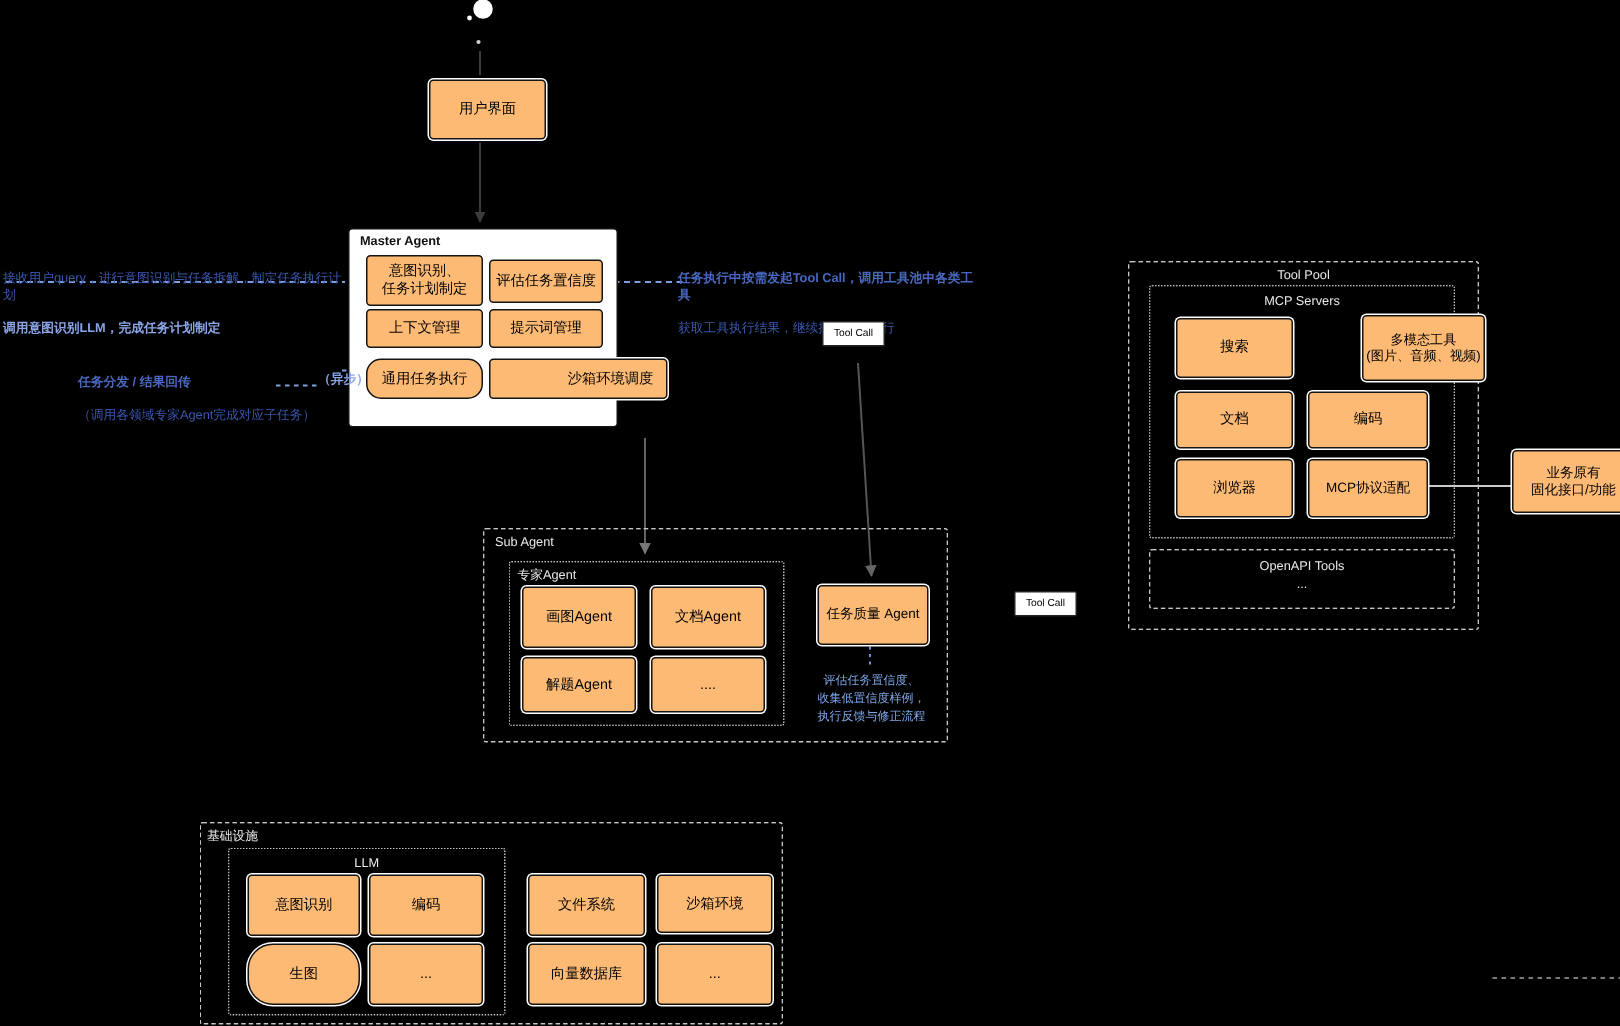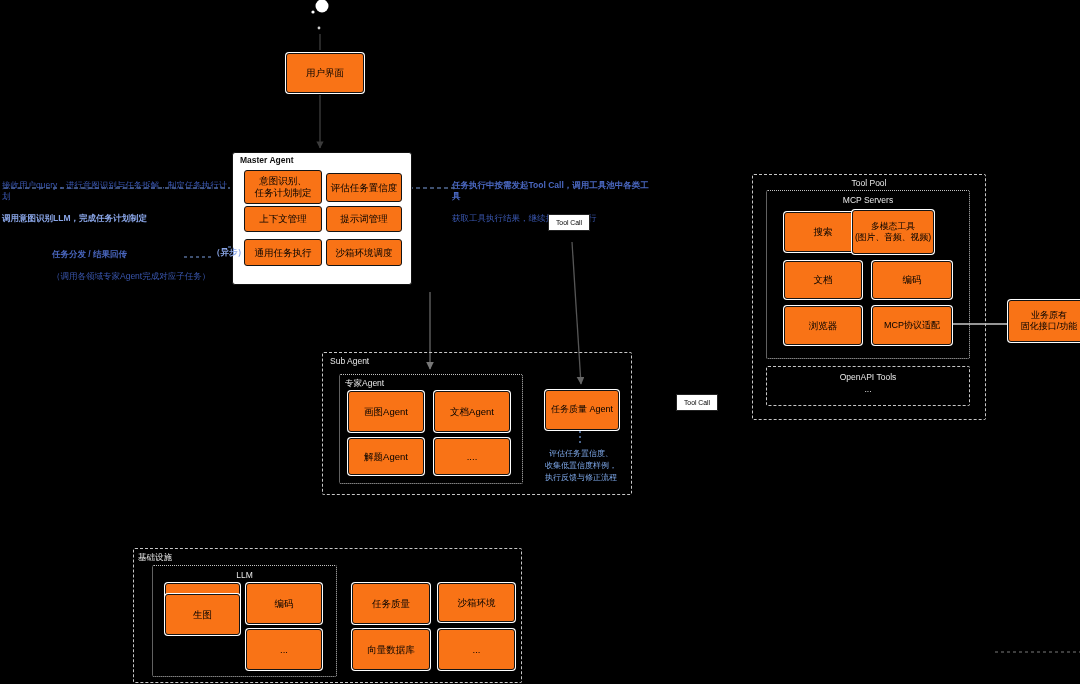--- a/index.html
+++ b/index.html
@@ -1,19 +1,19 @@
 <!DOCTYPE html>
 <html><head>
 <meta charset="utf-8">
 <style>
   html,body{margin:0;padding:0;background:#000;}
   #canvas{position:relative;width:1080px;height:684px;background:#000;overflow:hidden;
           font-family:"Liberation Sans","DejaVu Sans",sans-serif;}
   svg.overlay{position:absolute;left:0;top:0;z-index:1;}
-  .node{position:absolute;z-index:3;background:#f97316;border:1.5px solid #141414;border-radius:3px;
+  .node{position:absolute;z-index:3;background:#fdba74;border:1.5px solid #141414;border-radius:3px;
         display:flex;align-items:center;justify-content:center;text-align:center;
         color:#000;font-size:9.5px;line-height:1.25;white-space:pre-line;box-shadow:0 0 0 1px #fff;}
   .solid-container{position:absolute;z-index:2;background:#fff;border:1.6px solid #111;border-radius:3px;}
   .solid-container .ctitle{position:absolute;left:7px;top:2px;font-size:8.5px;color:#111;font-weight:bold;}
   .dashed-container{position:absolute;z-index:2;border:1.2px dashed #c6c6c6;border-radius:2px;background:transparent;}
   .dotted-container{position:absolute;z-index:2;border:1.3px dotted #c2c2c2;border-radius:2px;background:transparent;}
   .wlabel{position:absolute;font-size:8.5px;color:#e9e9e9;z-index:2;}
   .wlabel.center{left:0;right:0;text-align:center;}
   .anno{position:absolute;z-index:3;text-align:left;font-size:8.5px;line-height:11px;white-space:pre-line;}
   .toolcall{position:absolute;z-index:4;background:#fff;border:1px solid #222;color:#000;
@@ -61,22 +61,22 @@
   <div class="node" style="left:286px;top:53px;width:76px;height:38px;">用户界面</div>
 
   <div class="solid-container" style="left:232px;top:152px;width:178px;height:131px;">
     <span class="ctitle">Master Agent</span>
   </div>
   <div class="node" style="left:244px;top:170px;width:76px;height:32px;">意图识别、
 任务计划制定</div>
   <div class="node" style="left:326px;top:173px;width:74px;height:27px;">评估任务置信度</div>
   <div class="node" style="left:244px;top:206px;width:76px;height:24px;">上下文管理</div>
   <div class="node" style="left:326px;top:206px;width:74px;height:24px;">提示词管理</div>
-  <div class="node" style="left:244px;top:239px;width:76px;height:25px;">通用任务执行</div>
-  <div class="node" style="left:326px;top:239px;width:74px;height:25px;">沙箱环境调度</div>
+  <div class="node" style="left:244px;top:239px;width:76px;height:25px;border-radius:10px;">通用任务执行</div>
+  <div class="node" style="left:326px;top:239px;width:74px;height:25px;padding-left:43px;">沙箱环境调度</div>
 
   <div class="anno" style="left:2px;top:169px;width:226px;color:#3a57b0;">
     <div style="color:#3a57b0;">接收用户query，进行意图识别与任务拆解，制定任务执行计划</div>
     <div style="color:#8aa6e8;font-weight:bold;">调用意图识别LLM，完成任务计划制定</div>
   </div>
   <div class="anno" style="left:52px;top:238px;width:160px;">
     <div style="color:#4a67c0;font-weight:bold;">任务分发 / 结果回传</div>
     <div style="color:#3a57b0;">（调用各领域专家Agent完成对应子任务）</div>
   </div>
   <div class="anno" style="left:212px;top:247px;width:44px;color:#8aa6e8;font-weight:bold;">（异步）</div>
@@ -89,21 +89,21 @@
   <div class="toolcall" style="left:548px;top:214px;width:40px;height:15px;">Tool Call</div>
   <div class="toolcall" style="left:676px;top:394px;width:40px;height:15px;">Tool Call</div>
 
   <div class="dashed-container" style="left:752px;top:174px;width:232px;height:244px;">
     <span class="wlabel center" style="top:3px;">Tool Pool</span>
   </div>
   <div class="dotted-container" style="left:766px;top:190px;width:202px;height:167px;">
     <span class="wlabel center" style="top:4px;">MCP Servers</span>
   </div>
   <div class="node" style="left:784px;top:212px;width:76px;height:38px;">搜索</div>
-  <div class="node" style="left:852px;top:210px;width:80px;height:42px;font-size:8.8px;">多模态工具
+  <div class="node" style="left:908px;top:210px;width:80px;height:42px;font-size:8.8px;">多模态工具
 (图片、音频、视频)</div>
   <div class="node" style="left:784px;top:261px;width:76px;height:36px;text-align:center;">文档</div>
   <div class="node" style="left:872px;top:261px;width:78px;height:36px;">编码</div>
   <div class="node" style="left:784px;top:306px;width:76px;height:37px;">浏览器</div>
   <div class="node" style="left:872px;top:306px;width:78px;height:37px;font-size:9px;">MCP协议适配</div>
   <div class="dashed-container" style="left:766px;top:366px;width:202px;height:38px;">
     <span class="wlabel center" style="top:5px;">OpenAPI Tools</span>
     <span class="wlabel center" style="top:17px;">...</span>
   </div>
 
@@ -126,20 +126,20 @@
 执行反馈与修正流程</div>
 
   <div class="dashed-container" style="left:133px;top:548px;width:387px;height:133px;">
     <span class="wlabel" style="left:4px;top:3px;">基础设施</span>
   </div>
   <div class="dotted-container" style="left:152px;top:565px;width:183px;height:110px;">
     <span class="wlabel center" style="top:4px;">LLM</span>
   </div>
   <div class="node" style="left:165px;top:583px;width:73px;height:39px;">意图识别</div>
   <div class="node" style="left:246px;top:583px;width:74px;height:39px;">编码</div>
-  <div class="node" style="left:165px;top:594px;width:73px;height:39px;">生图</div>
+  <div class="node" style="left:165px;top:629px;width:73px;height:39px;border-radius:17px;">生图</div>
   <div class="node" style="left:246px;top:629px;width:74px;height:39px;">...</div>
-  <div class="node" style="left:352px;top:583px;width:76px;height:39px;">任务质量</div>
+  <div class="node" style="left:352px;top:583px;width:76px;height:39px;">文件系统</div>
   <div class="node" style="left:438px;top:583px;width:75px;height:37px;">沙箱环境</div>
   <div class="node" style="left:352px;top:629px;width:76px;height:39px;">向量数据库</div>
   <div class="node" style="left:438px;top:629px;width:75px;height:39px;">...</div>
 
 </div>
 
 </body></html>

